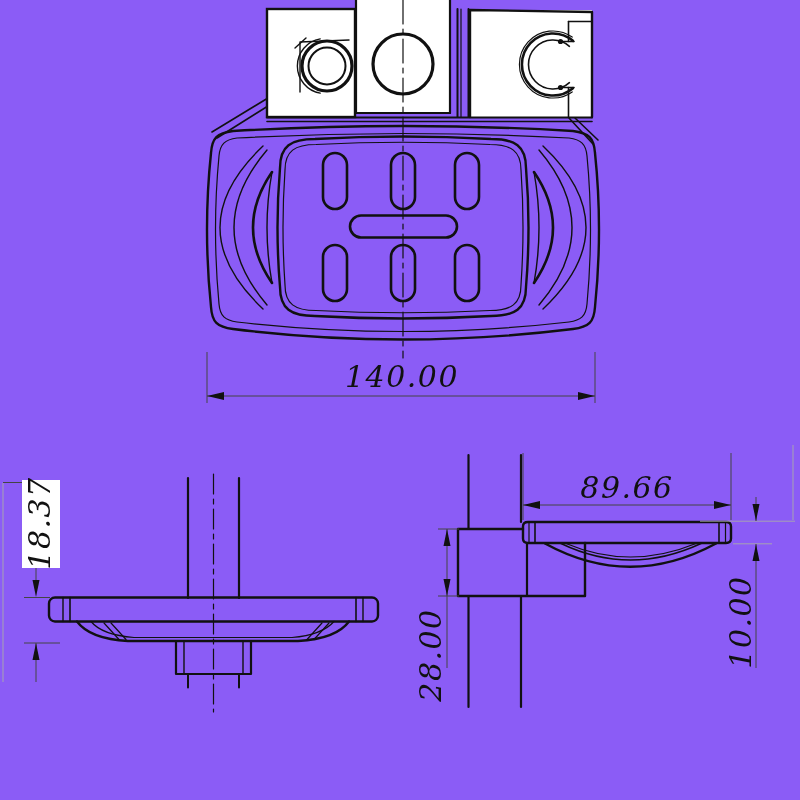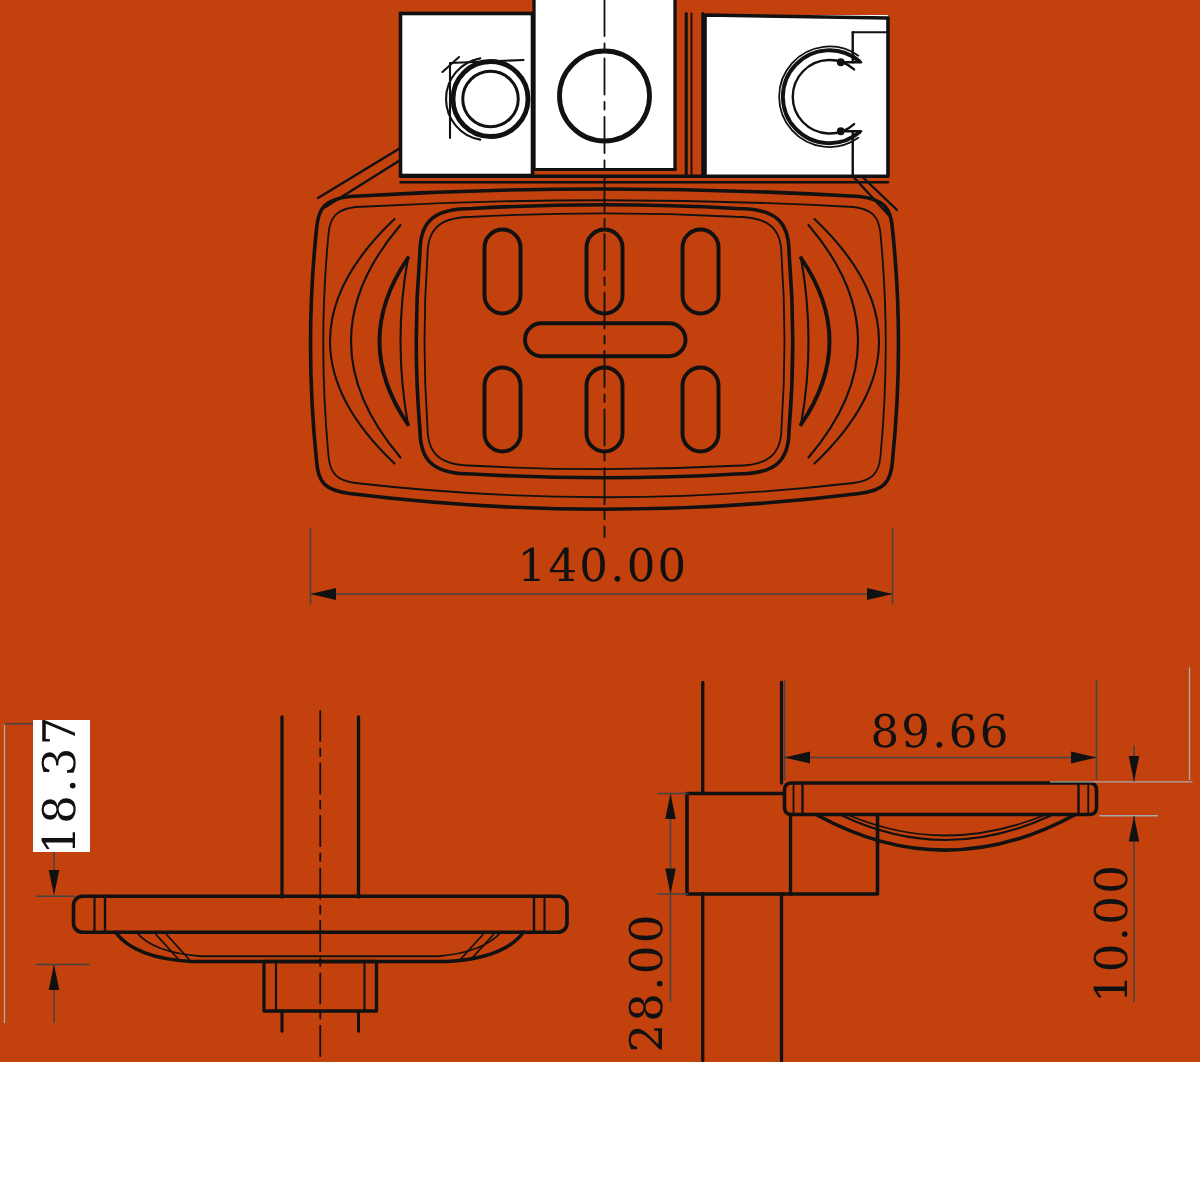--- a/index.html
+++ b/index.html
@@ -1,17 +1,17 @@
 <!DOCTYPE html>
 <html><head>
 <meta charset="utf-8">
 <style>
   html,body{margin:0;padding:0;background:#fff;}
-  #stage{position:relative;width:800px;height:708px;background:#c2410c;overflow:hidden;
-         font-family:"DejaVu Serif", serif;}
+  #stage{position:relative;width:800px;height:800px;background:#8b5cf6;overflow:hidden;
+         font-family:"DejaVu Serif", serif;font-style:italic;}
   svg{display:block;}
   .ln{fill:none;stroke:#111;stroke-linecap:round;stroke-linejoin:round;}
   .w3{stroke-width:3.2;}
   .w26{stroke-width:2.6;}
   .w24{stroke-width:2.4;}
   .w22{stroke-width:2.2;}
   .w2{stroke-width:2;}
   .w16{stroke-width:1.6;}
   .w14{stroke-width:1.4;}
   .w12{stroke-width:1.2;}

